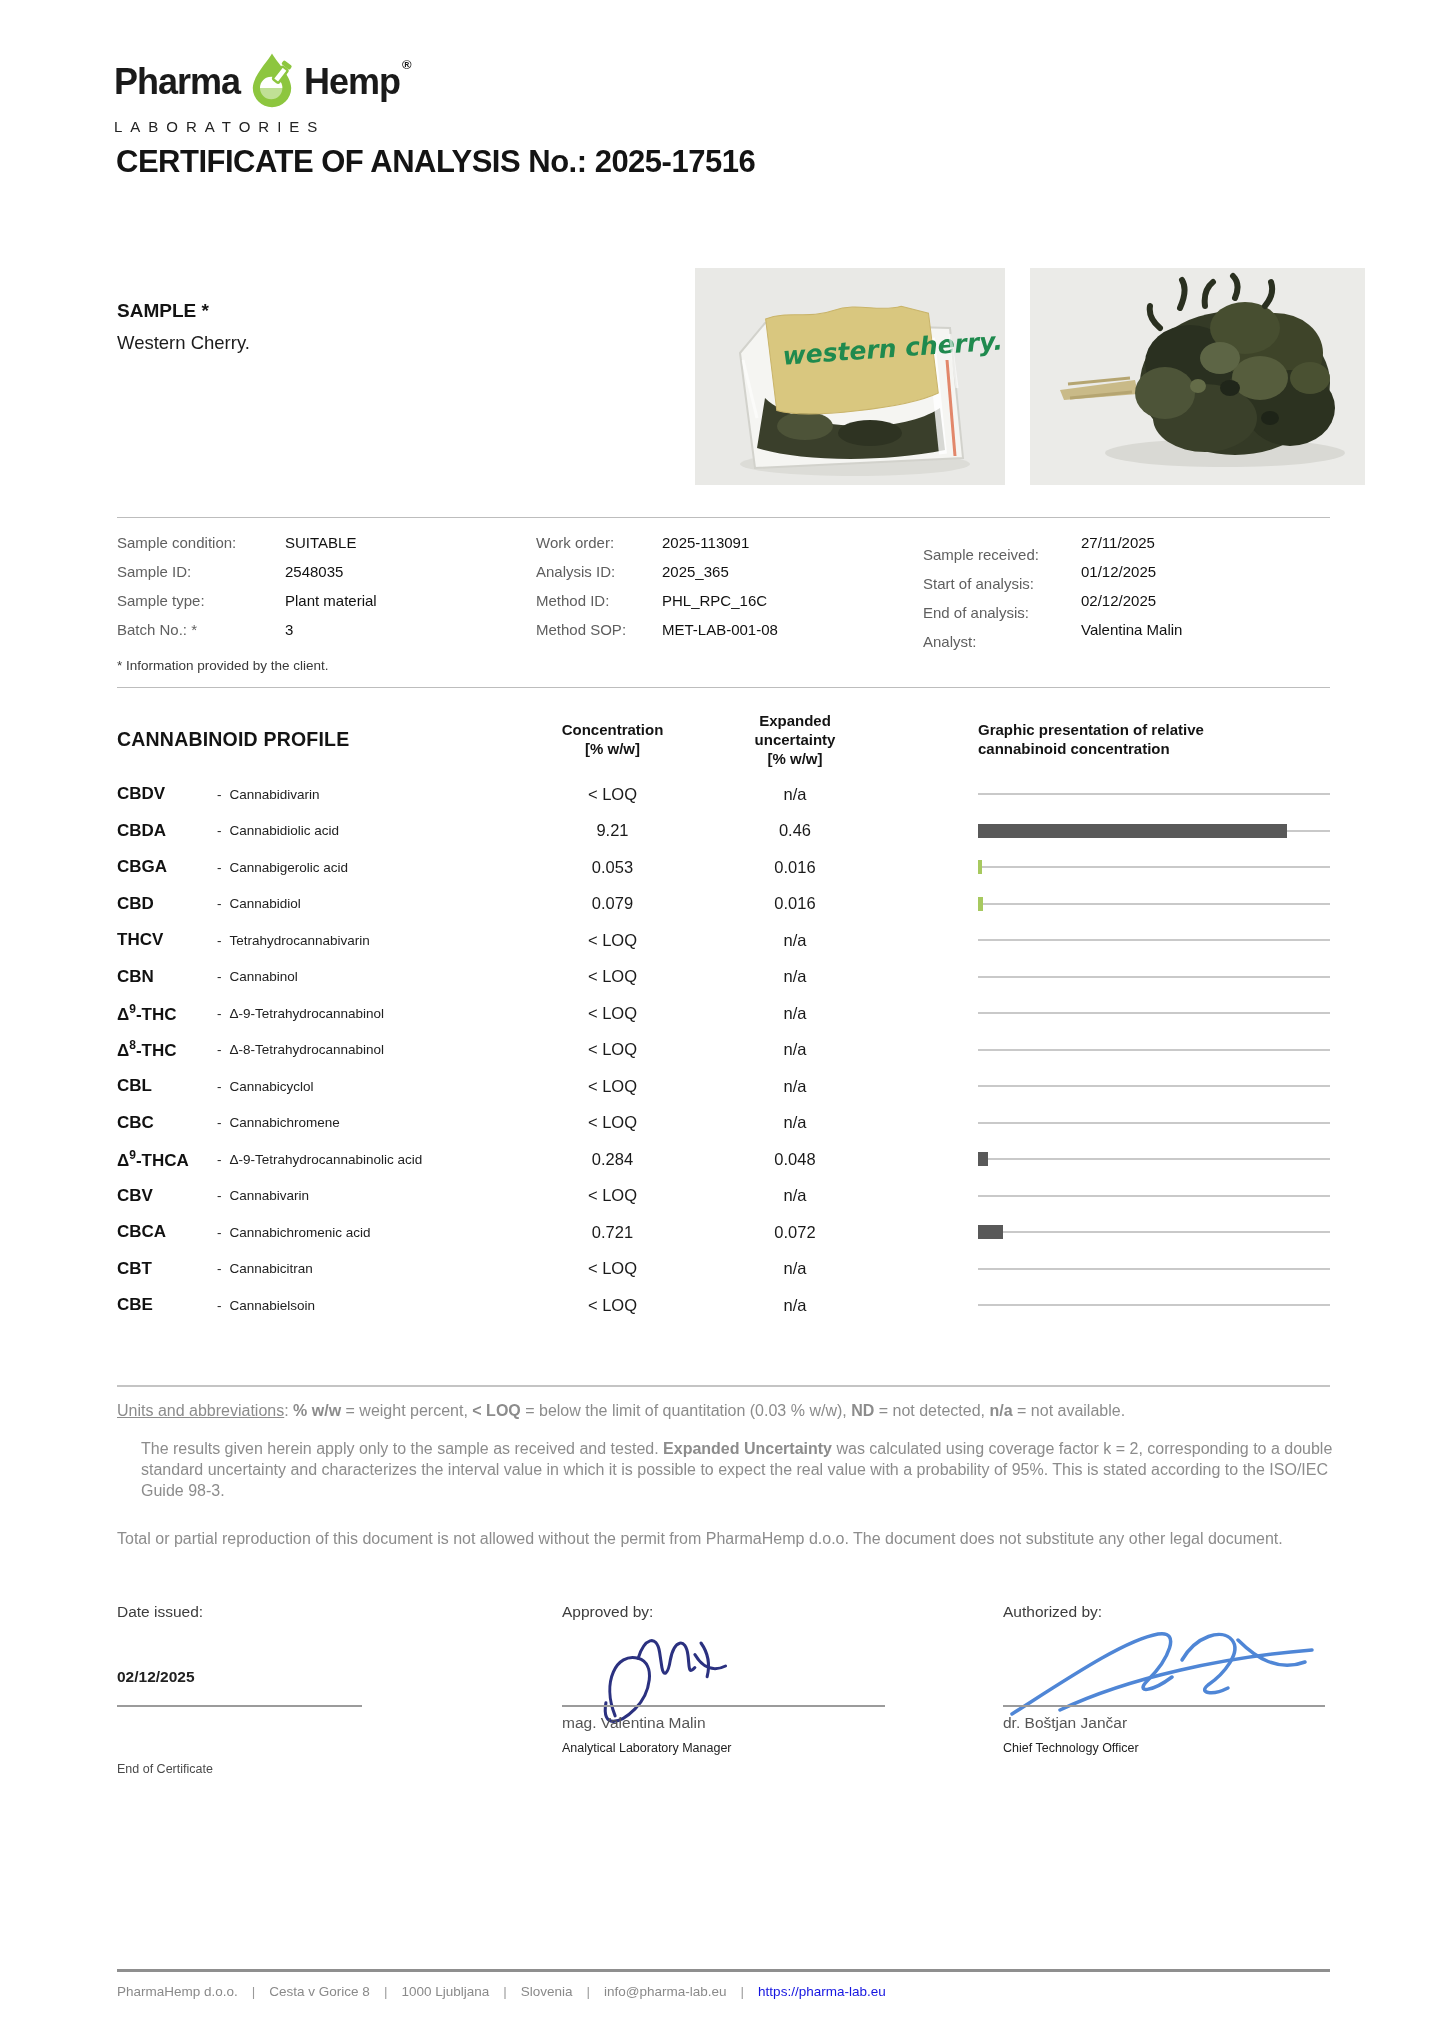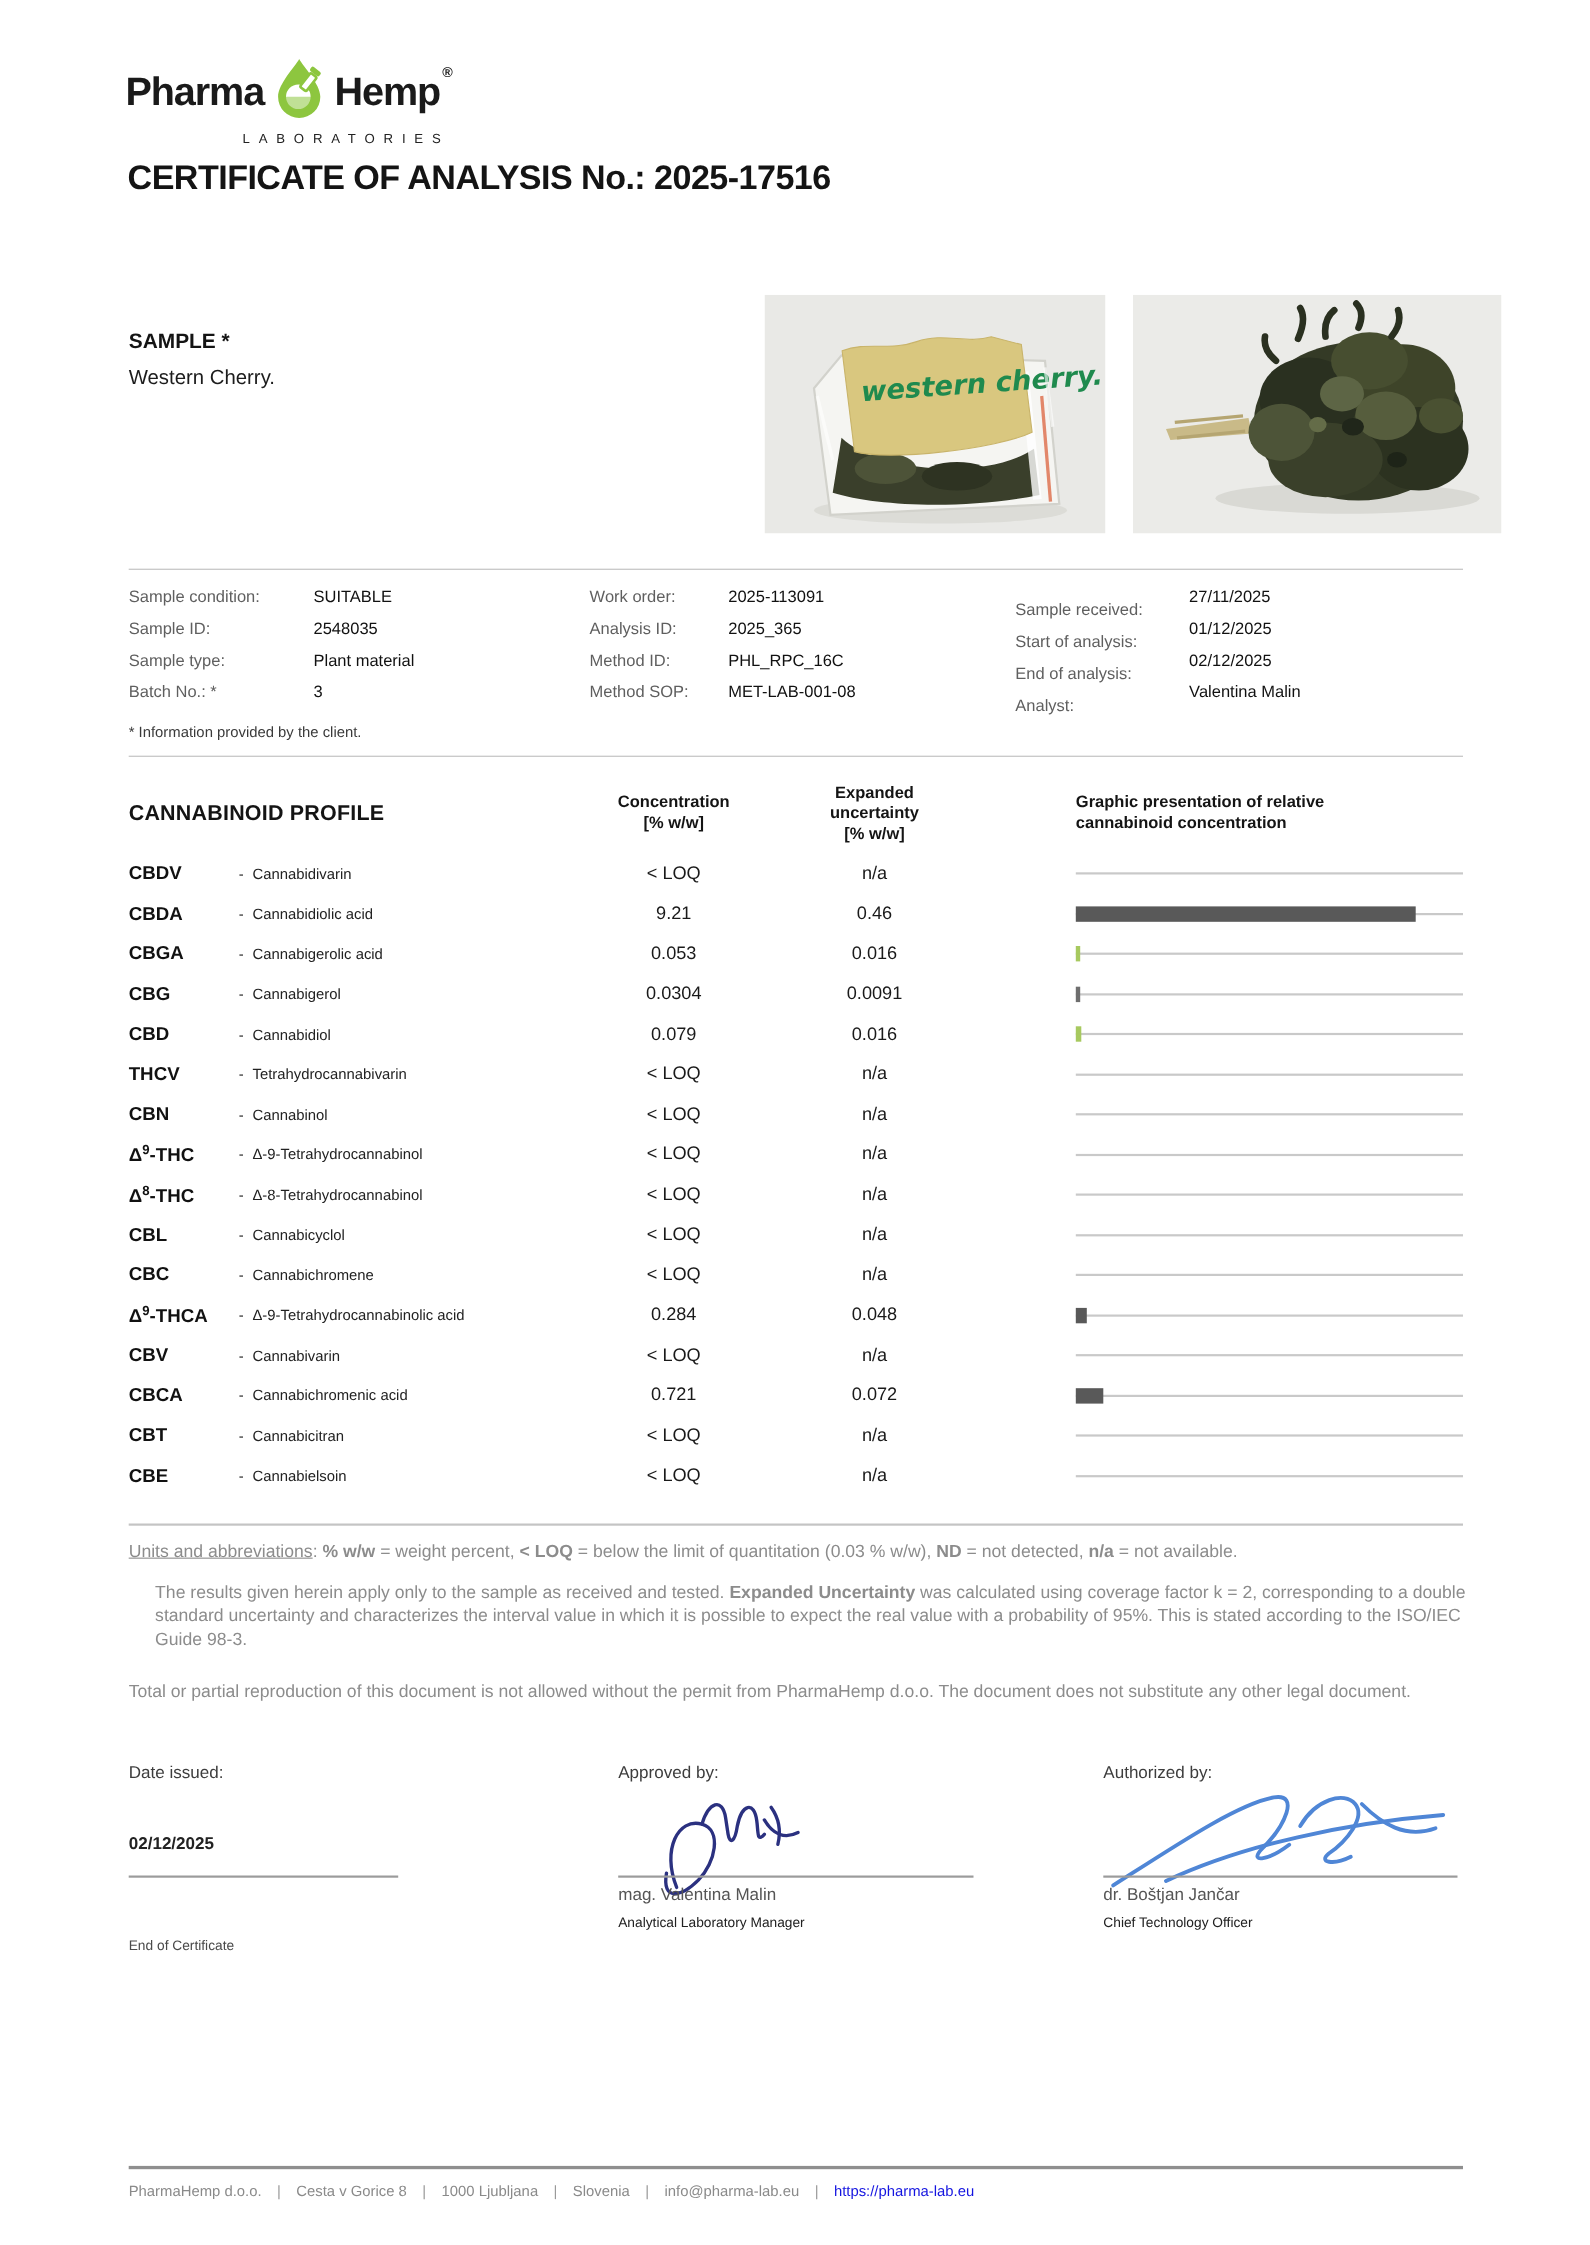--- a/index.html
+++ b/index.html
@@ -5,21 +5,21 @@
   * { margin:0; padding:0; box-sizing:border-box; }
   html,body { background:#ffffff; }
   body { font-family:"Liberation Sans", sans-serif; color:#111; }
   .page { position:relative; width:1445px; height:2041px; background:#fff; overflow:hidden; }
 
   
   .logo { position:absolute; left:114px; top:52px; }
   .logo-row { display:flex; align-items:center; gap:8px; }
   .logo-word { font-size:36px; font-weight:bold; letter-spacing:-1px; color:#1a1a1a; }
   .logo-reg { font-size:13px; font-weight:bold; vertical-align:super; position:relative; top:-12px; left:2px; }
-  .logo-sub { margin-top:6px; text-align:right; font-size:12px; letter-spacing:8px; color:#222; font-weight:500; }
+  .logo-sub { margin-top:6px; text-align:left; font-size:15px; letter-spacing:8px; color:#222; font-weight:500; }
 
   
   .doc-title { position:absolute; left:116px; top:144px; font-size:31px; font-weight:bold; letter-spacing:-0.5px; color:#141414; }
 
   
   .client-block { position:absolute; left:117px; top:204px; }
   .sample-block { position:absolute; left:117px; top:300px; }
   .sec-heading { font-size:19px; font-weight:bold; color:#141414; margin-bottom:8px; }
   .sec-line { font-size:18.5px; color:#1c1c1c; line-height:26px; }
 
@@ -280,31 +280,20 @@
       <div class="p-name"><span class="p-dash">-</span><span class="nm">Cannabigerolic acid</span></div>
       <div class="p-val p-conc">0.053</div>
       <div></div>
       <div class="p-val p-unc">0.016</div>
       <div class="p-track">
         <div class="p-line"></div>
       <div class="p-bar" style="width: 4px; background: rgb(167, 201, 95);"></div>
         </div>
     </div>
 
-    <div class="prow">
-      <div class="p-abbr">CBG</div>
-      <div class="p-name"><span class="p-dash">-</span><span class="nm">Cannabigerol</span></div>
-      <div class="p-val p-conc">0.0304</div>
-      <div></div>
-      <div class="p-val p-unc">0.0091</div>
-      <div class="p-track">
-        <div class="p-line"></div>
-      <div class="p-bar" style="width: 4px; background: rgb(110, 110, 110);"></div>
-        </div>
-    </div>
 
     <div class="prow">
       <div class="p-abbr">CBD</div>
       <div class="p-name"><span class="p-dash">-</span><span class="nm">Cannabidiol</span></div>
       <div class="p-val p-conc">0.079</div>
       <div></div>
       <div class="p-val p-unc">0.016</div>
       <div class="p-track">
         <div class="p-line"></div>
       <div class="p-bar" style="width: 5px; background: rgb(167, 201, 95);"></div>

